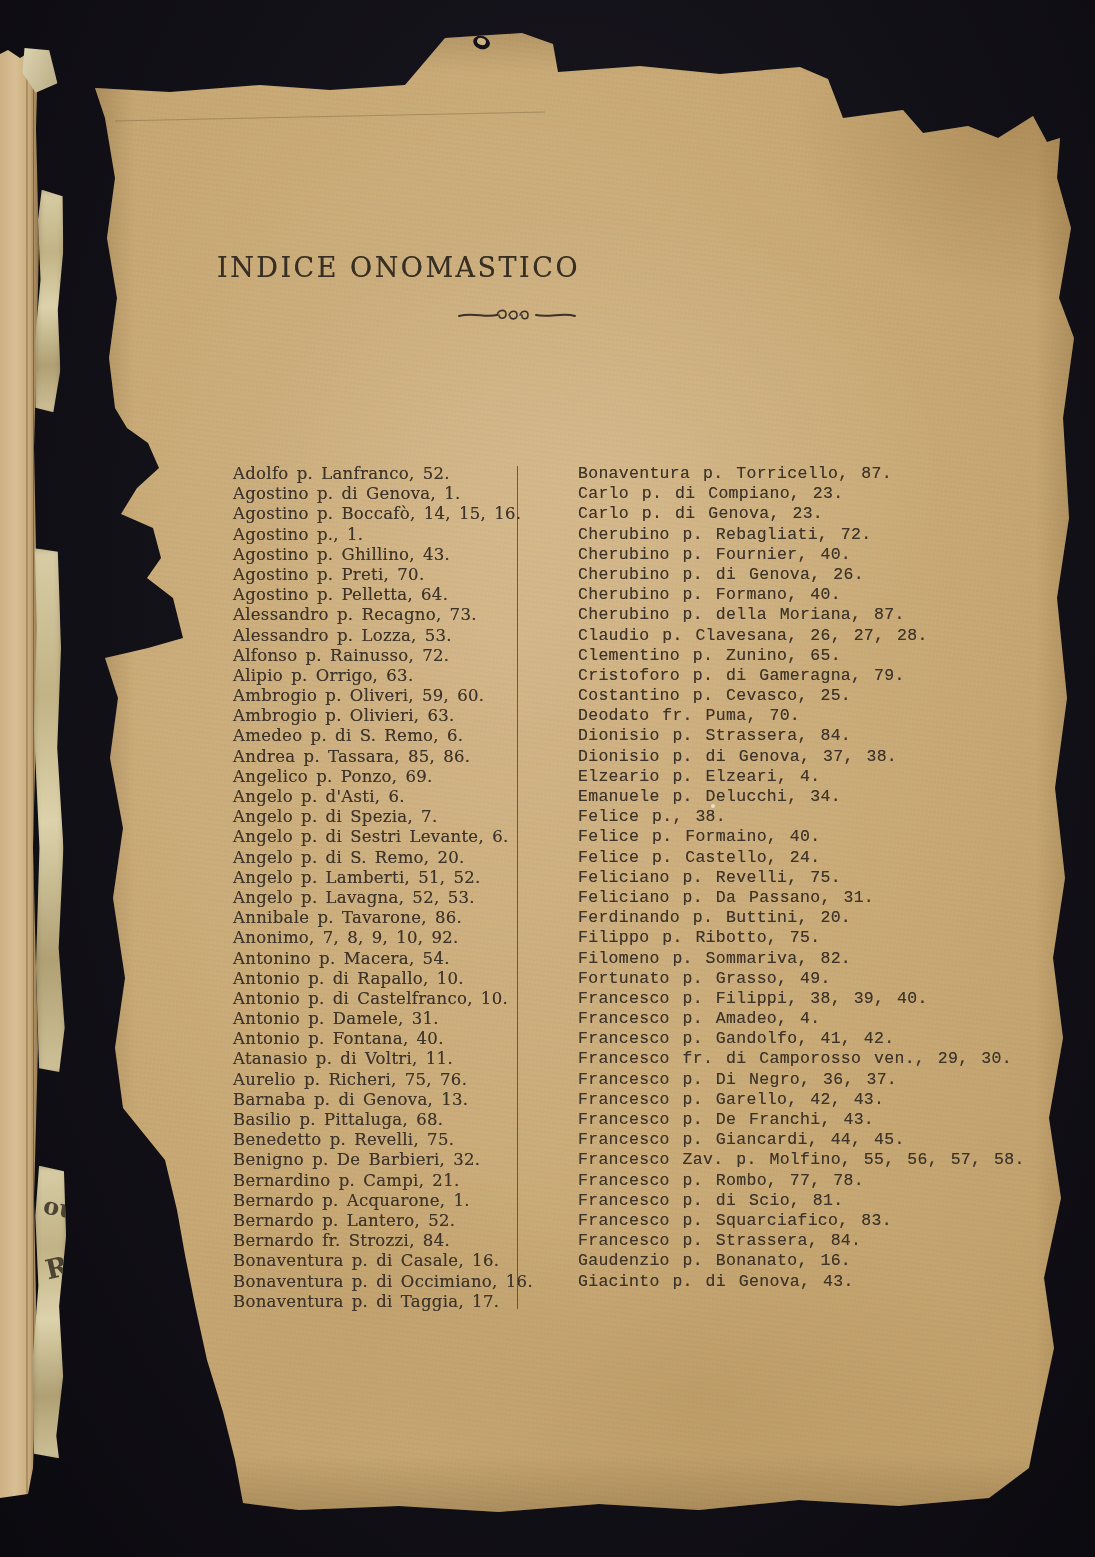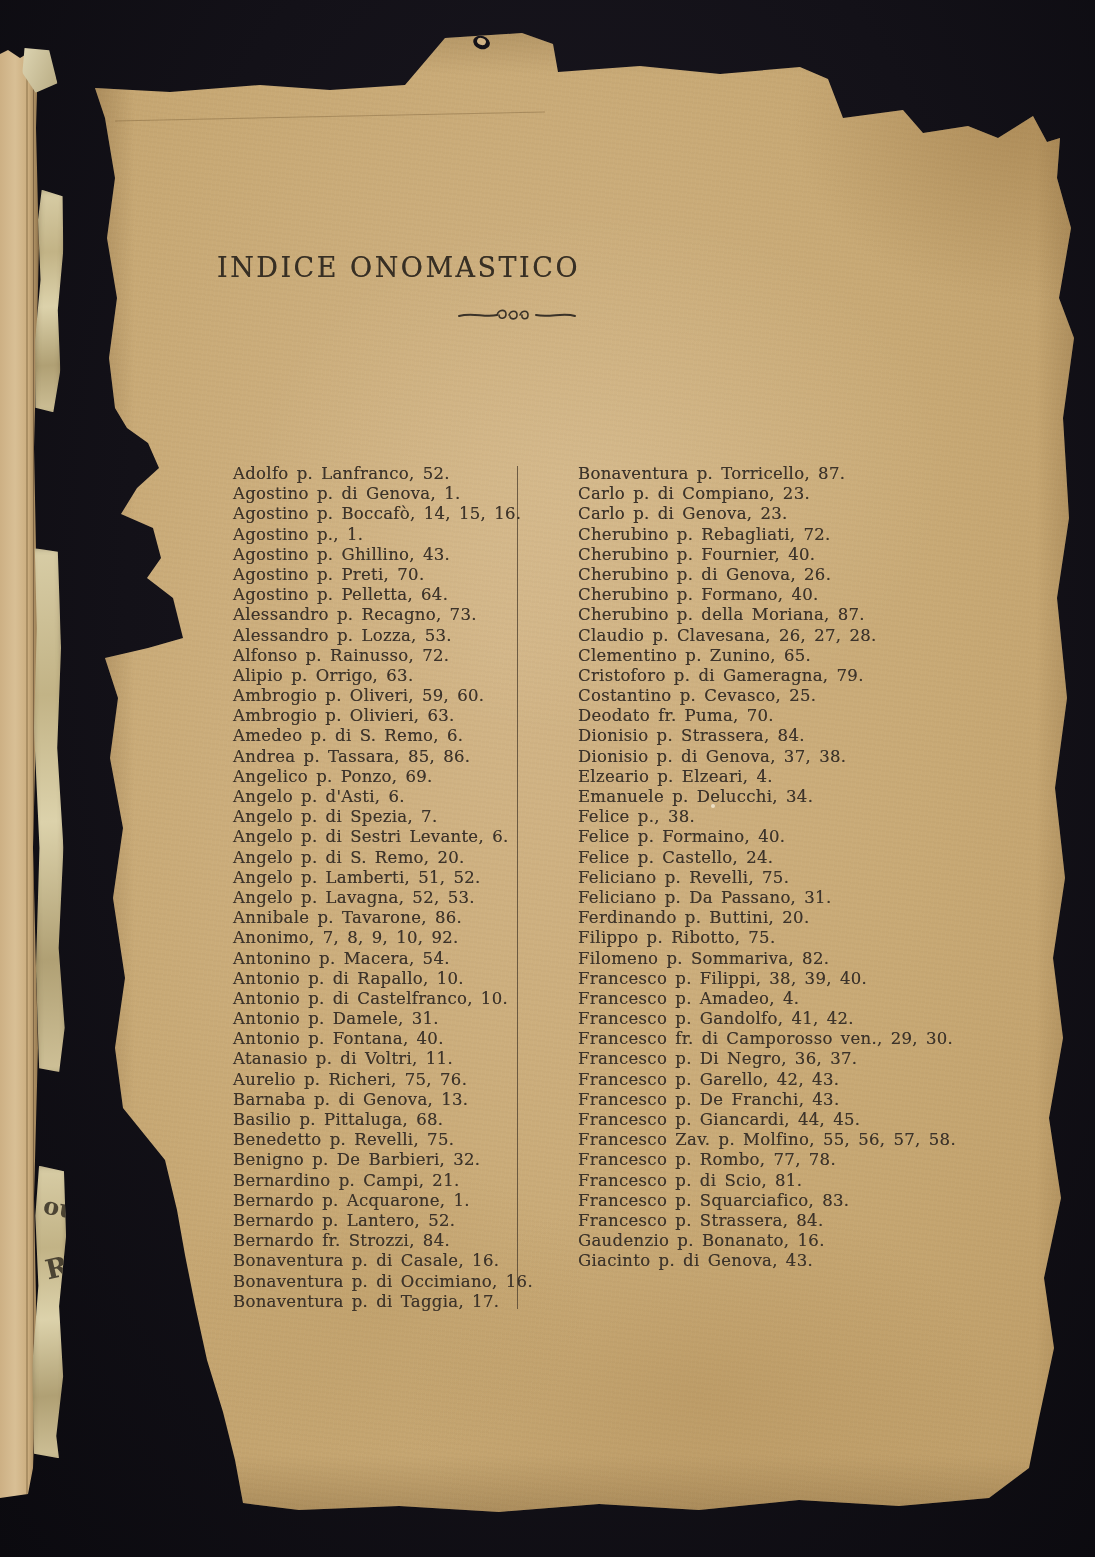--- a/index.html
+++ b/index.html
@@ -66,21 +66,21 @@
   .flourish{position:absolute;left:372px;top:276px;width:120px;height:18px;}
   .cols{position:absolute;left:0;top:434px;width:990px;}
   .col{
     position:absolute;top:0;
     font-size:16.5px;line-height:20.2px;color:#3c332a;
     letter-spacing:.3px;word-spacing:2.6px;white-space:nowrap;
     text-shadow:0 0 .5px rgba(60,48,35,.55);
     margin-left:48px;
   }
   .col-left{left:100px;width:332px;}
-  .col-right{left:445px;width:480px;}
+  .col-right{left:445px;width:480px;font-family:Liberation Mono, monospace;}
   .divider{position:absolute;left:432px;top:2px;width:1px;height:843px;background:rgba(74,60,44,.75);}
   .entry{height:20.2px;}
 </style>
 </head>
 <body>
 
 <div class="stage">
 
   <div class="strip">
     <div class="crease c1"></div>
@@ -174,20 +174,21 @@
           <div class="entry">Elzeario p. Elzeari, 4.</div>
           <div class="entry">Emanuele p. Delucchi, 34.</div>
           <div class="entry">Felice p., 38.</div>
           <div class="entry">Felice p. Formaino, 40.</div>
           <div class="entry">Felice p. Castello, 24.</div>
           <div class="entry">Feliciano p. Revelli, 75.</div>
           <div class="entry">Feliciano p. Da Passano, 31.</div>
           <div class="entry">Ferdinando p. Buttini, 20.</div>
           <div class="entry">Filippo p. Ribotto, 75.</div>
           <div class="entry">Filomeno p. Sommariva, 82.</div>
+          <div class="entry">Fortunato p. Grasso, 49.</div>
           <div class="entry">Francesco p. Filippi, 38, 39, 40.</div>
           <div class="entry">Francesco p. Amadeo, 4.</div>
           <div class="entry">Francesco p. Gandolfo, 41, 42.</div>
           <div class="entry">Francesco fr. di Camporosso ven., 29, 30.</div>
           <div class="entry">Francesco p. Di Negro, 36, 37.</div>
           <div class="entry">Francesco p. Garello, 42, 43.</div>
           <div class="entry">Francesco p. De Franchi, 43.</div>
           <div class="entry">Francesco p. Giancardi, 44, 45.</div>
           <div class="entry">Francesco Zav. p. Molfino, 55, 56, 57, 58.</div>
           <div class="entry">Francesco p. Rombo, 77, 78.</div>

